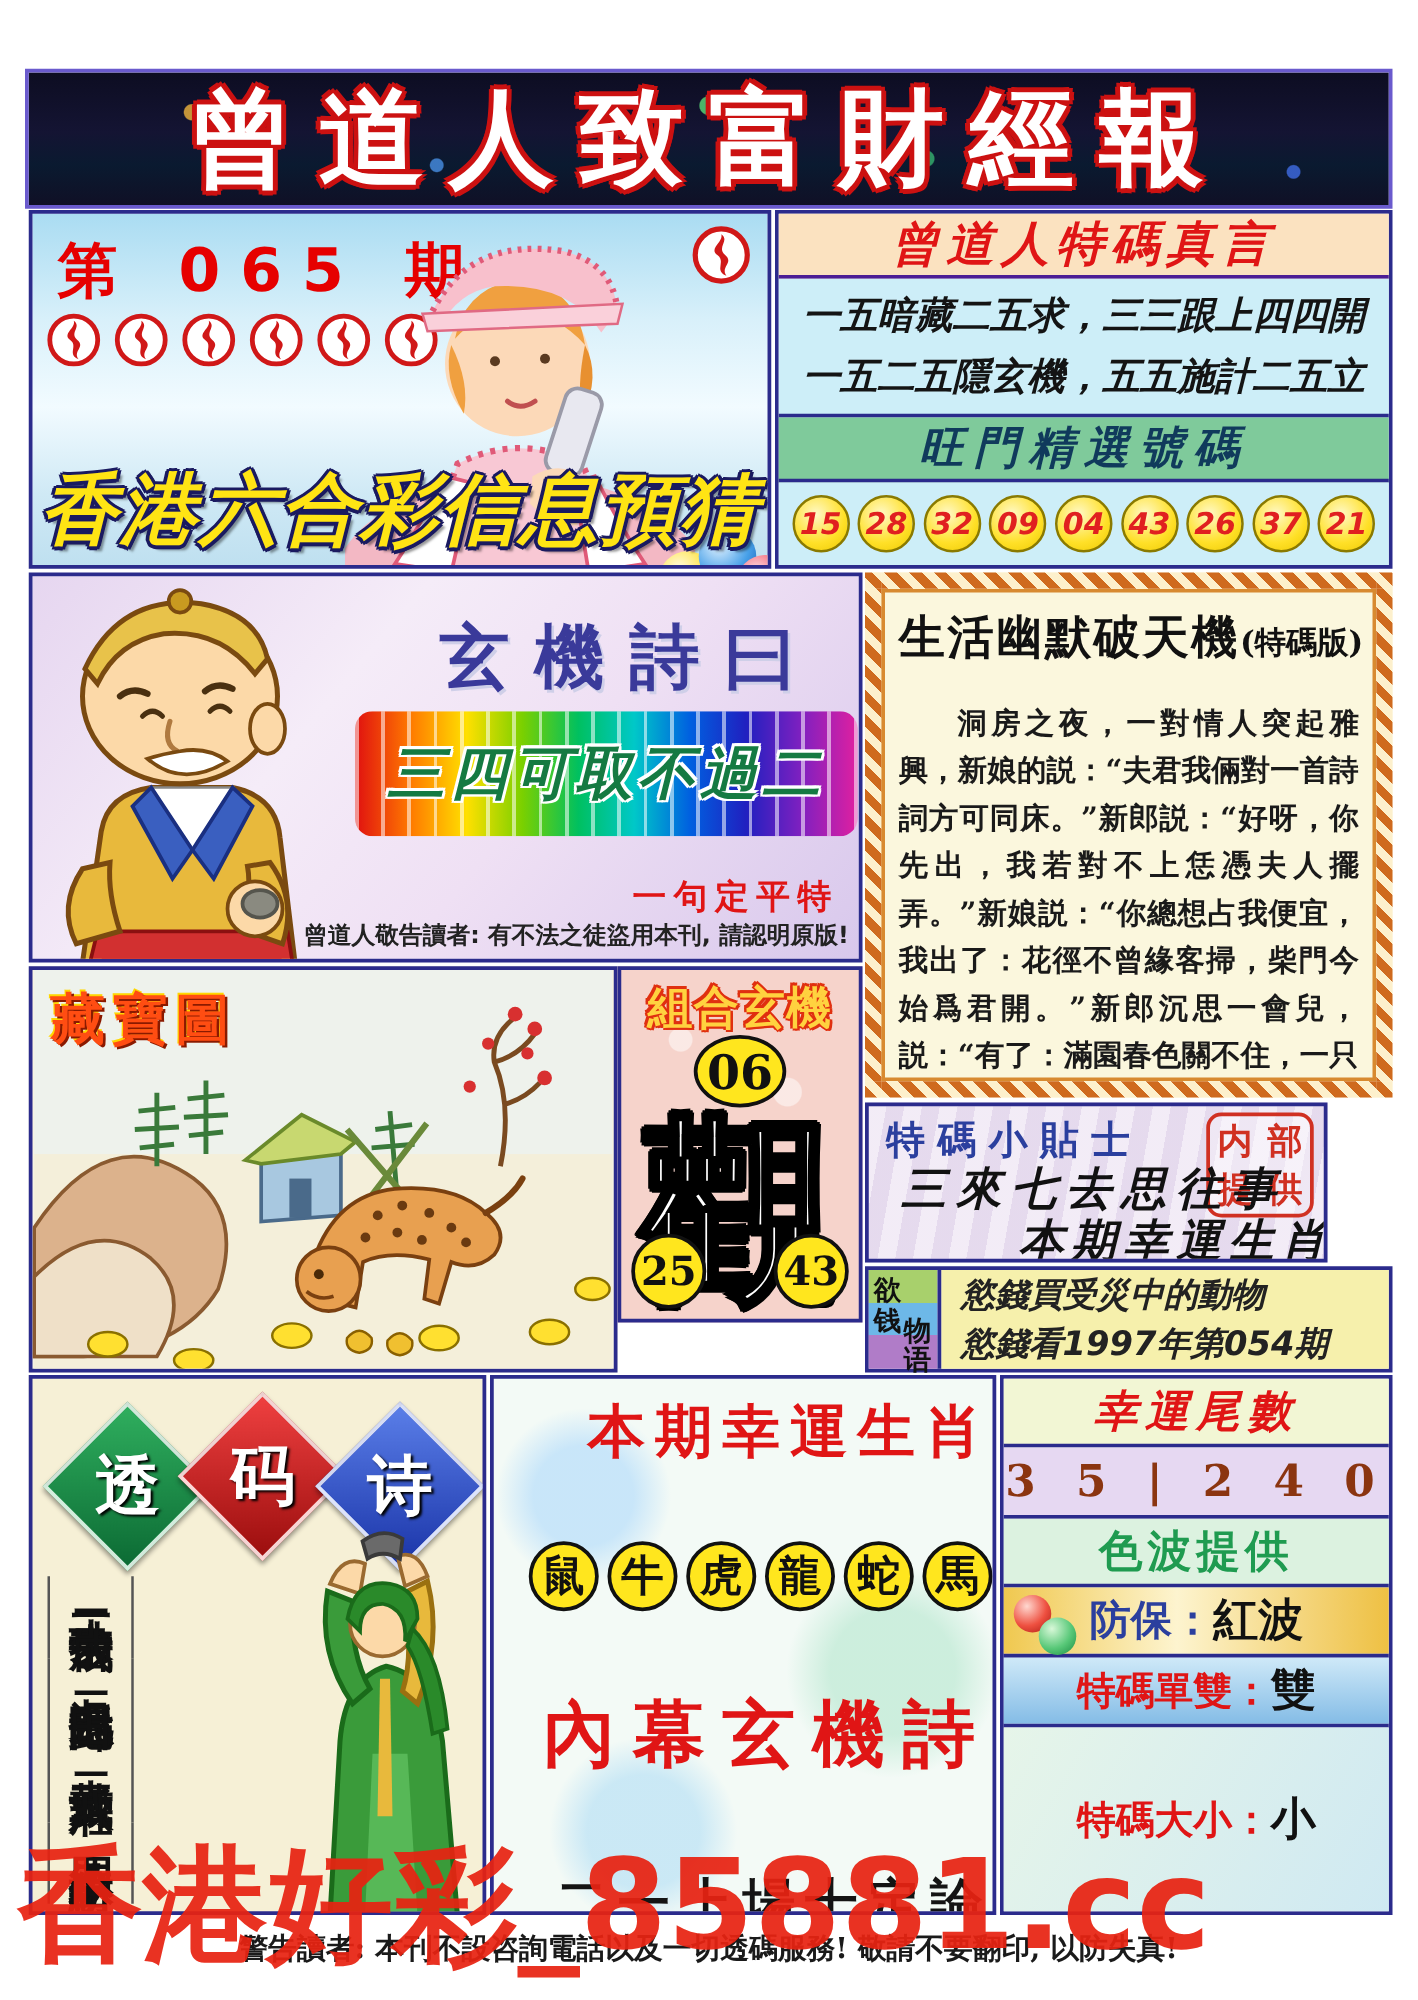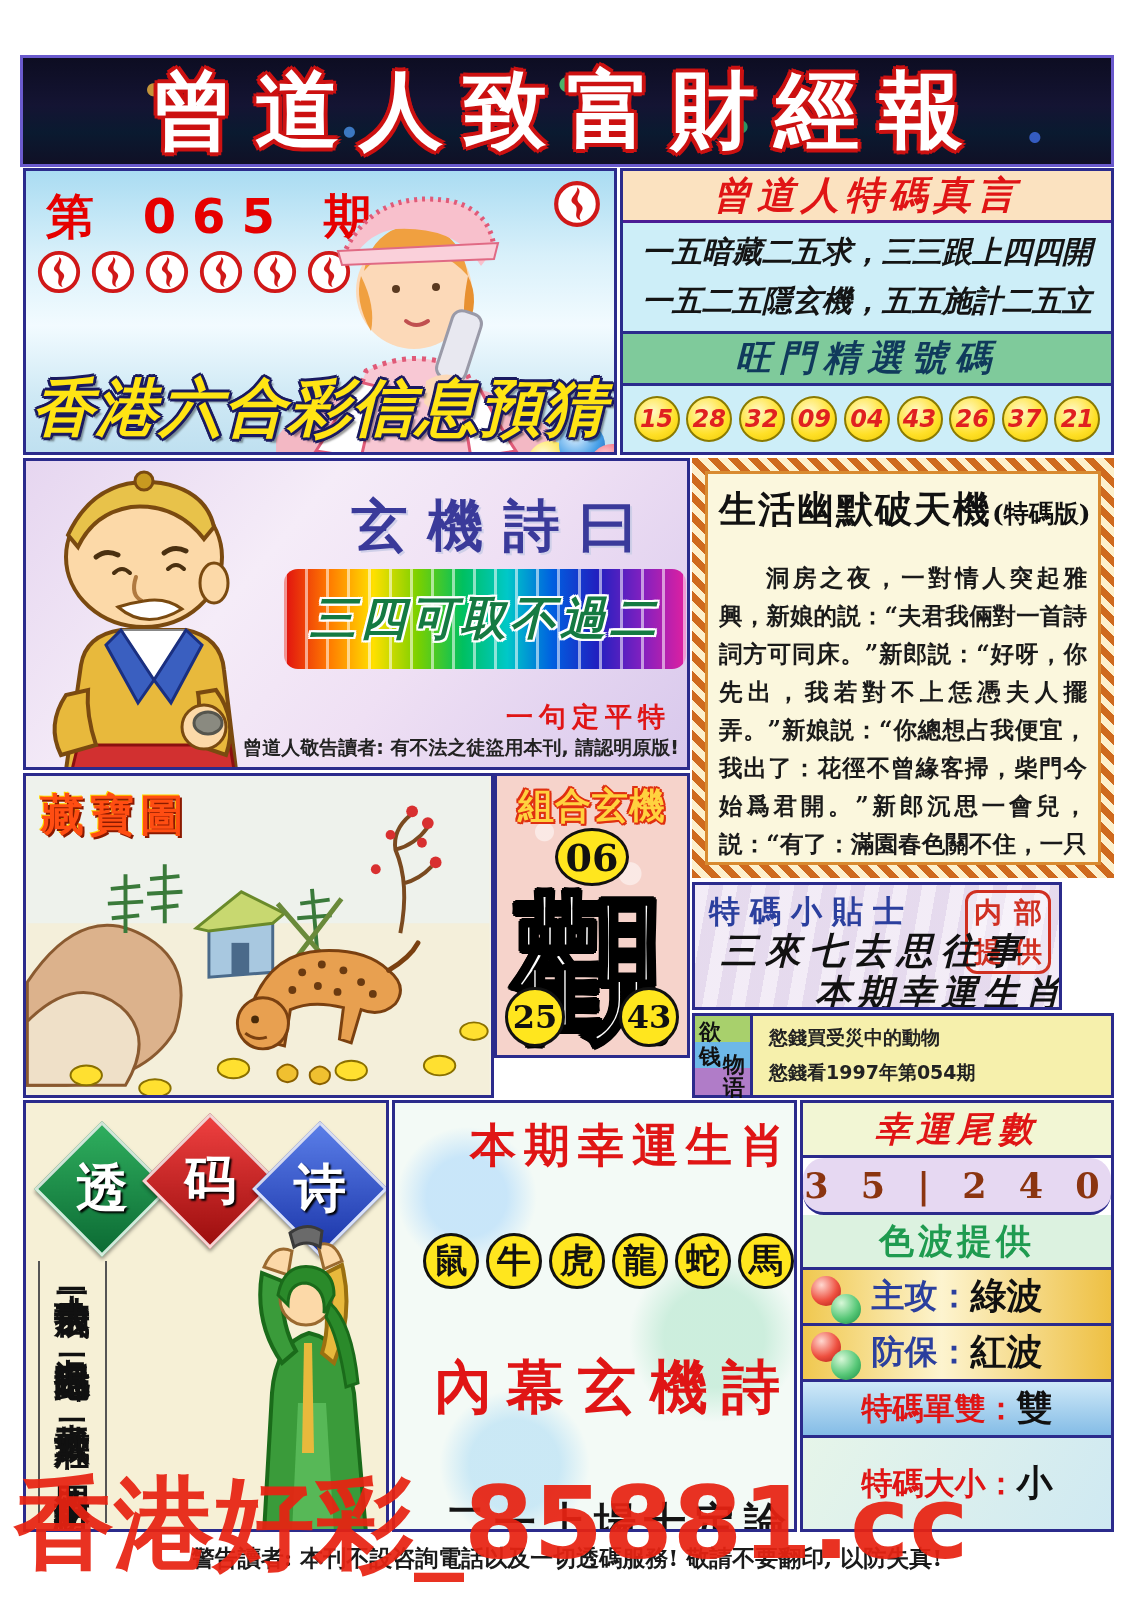--- a/index.html
+++ b/index.html
@@ -153,21 +153,21 @@
   .tips-line1 { position:absolute; left:26px; top:42px; font-family:"DejaVu Serif", serif; font-style:italic; font-weight:bold; color:#111; font-size:36px; letter-spacing:8px; white-space:nowrap; }
   .tips-line2 { position:absolute; left:120px; top:84px; font-family:"DejaVu Serif", serif; font-style:italic; font-weight:bold; color:#111; font-size:36px; letter-spacing:6px; white-space:nowrap; }
 
   .money-panel { position:absolute; left:692px; top:1013px; width:422px; height:85px; border:3px solid #2b2b8c; display:flex; }
   .money-label { position:relative; width:58px; height:100%; border-right:3px solid #2b2b8c; flex:none;
     background: linear-gradient(180deg,#a8d06c 0 33%, #6db8e8 33% 66%, #b07cc8 66% 100%); }
   .money-label span { position:absolute; font-size:22px; font-weight:bold; color:#111; }
   .money-label .c1 { left:4px; top:1px; } .money-label .c2 { left:4px; top:26px; }
   .money-label .c3 { left:28px; top:34px; } .money-label .c4 { left:28px; top:57px; }
   .money-body { flex:1; background:#f6f0ac; display:flex; flex-direction:column; justify-content:space-evenly; padding-left:16px; }
-  .money-body div { color:#222; font-size:19px; font-weight:bold; white-space:nowrap; }
+  .money-body div { color:#222; font-size:27px; font-weight:bold; white-space:nowrap;font-style:italic; }
 
   
   .codepoem-panel { position:absolute; left:23px; top:1100px; width:366px; height:432px; border:3px solid #2b2b8c; background:#f6f0d6; overflow:hidden; }
   .diamond-row { position:absolute; left:0; top:16px; width:100%; height:140px; }
   .diamond { position:absolute; width:96px; height:96px; transform:rotate(45deg); border:3px solid rgba(255,255,255,.8); box-shadow:2px 2px 4px rgba(0,0,0,.4); display:flex; align-items:center; justify-content:center; }
   .diamond span { transform:rotate(-45deg); color:#fff; font-size:52px; font-weight:bold; font-family:"DejaVu Serif", serif; text-shadow:2px 2px 2px #000; }
   .d-green { left:28px; top:22px; background:linear-gradient(135deg,#2fae5e,#0c6b34); }
   .d-red   { left:136px; top:14px; background:linear-gradient(135deg,#ef4040,#9c0e0e); }
   .d-blue  { left:246px; top:22px; background:linear-gradient(135deg,#5a7ee8,#1a34a8); }
   .poem-columns {
@@ -194,21 +194,21 @@
   .zodiac-ball { width:56px; height:56px; border-radius:50%; background:#ffe61e; border:3px solid #111; display:flex; align-items:center; justify-content:center; color:#111; font-size:34px; font-weight:bold; }
   .inside-title { margin-top:16px; color:#e01515; font-size:58px; font-weight:bold; letter-spacing:14px; white-space:nowrap; }
   .lucky-verse { margin-top:24px; color:#141414; font-size:42px; font-weight:bold; letter-spacing:8px; white-space:nowrap; }
   .lucky-gift { margin-top:24px; color:#e01515; font-size:42px; font-weight:bold; letter-spacing:4px; white-space:nowrap; }
 
   .tail-panel { position:absolute; left:800px; top:1100px; width:314px; height:432px; border:3px solid #2b2b8c; display:flex; flex-direction:column; }
   .tail-row { border-bottom:3px solid #2b2b8c; display:flex; align-items:center; justify-content:center; }
   .tail-row:last-child { border-bottom:none; }
   .tr1 { height:55px; background:#f2f6d4; }
   .tr1 span { color:#e01515; font-size:35px; font-weight:bold; font-style:italic; letter-spacing:6px; }
-  .tr2 { height:57px; background:#e6d8f2;border-radius:21px; }
+  .tr2 { height:57px; background:#e6d8f2; }
   .tr2 span { color:#8b3510; font-size:35px; font-weight:bold; letter-spacing:10px; font-family:"DejaVu Serif", serif; }
   .tr3 { height:55px; background:#dcf2e0; }
   .tr3 span { color:#1f9b50; font-size:35px; font-weight:bold; letter-spacing:4px; }
   .tr-gold { height:56px; background:linear-gradient(90deg,#f0c84f,#fdf4cf 45%,#eec043); position:relative; }
   .tr-blue { height:56px; background:linear-gradient(180deg,#cfe9f8,#84bce6); }
   .tr-last { flex:1; background:linear-gradient(120deg,#e6f5e9,#cfe9f2); }
   .wave-balls { position:absolute; left:8px; top:6px; width:50px; height:46px; }
   .wb { position:absolute; width:30px; height:30px; border-radius:50%; }
   .wb-red { left:0; top:0; background:radial-gradient(circle at 35% 30%, #ffd8d0, #ee5040 55%, #a81810); }
   .wb-green { left:20px; top:18px; background:radial-gradient(circle at 35% 30%, #d8f8d8, #58c878 55%, #188a40); }
@@ -504,28 +504,20 @@
       <span>3 5 | 2 4 0</span>
     </div>
     <div class="tail-row tr3">
       <span>色波提供</span>
     </div>
     <div class="tail-row tr-gold">
       <div class="wave-balls">
         <div class="wb wb-red"></div>
         <div class="wb wb-green"></div>
       </div>
-      <span class="row-label-blue">主攻：</span>
-      <span class="row-value">綠波</span>
-    </div>
-    <div class="tail-row tr-gold">
-      <div class="wave-balls">
-        <div class="wb wb-red"></div>
-        <div class="wb wb-green"></div>
-      </div>
       <span class="row-label-blue">防保：</span>
       <span class="row-value">紅波</span>
     </div>
     <div class="tail-row tr-blue">
       <span class="row-label-red">特碼單雙：</span>
       <span class="row-value">雙</span>
     </div>
     <div class="tail-row tr-last">
       <span class="row-label-red">特碼大小：</span>
       <span class="row-value">小</span>

